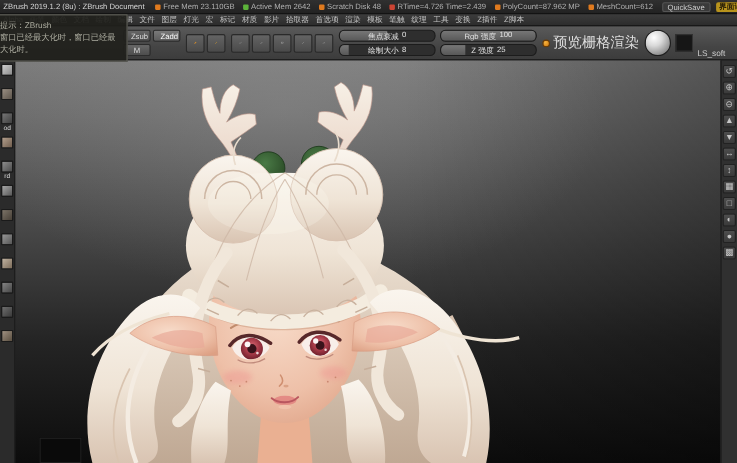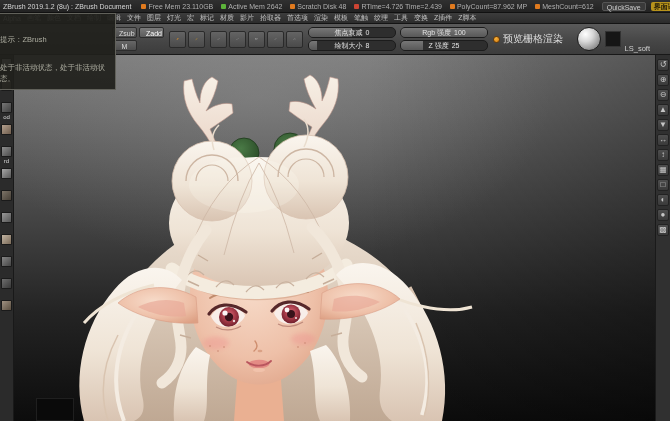--- a/index.html
+++ b/index.html
@@ -39,35 +39,35 @@
   .iconbtn{width:17px;height:17px;background:linear-gradient(180deg,#646464,#4a4a4a);
     border:1px solid #2a2a2a;border-radius:2px;display:flex;align-items:center;justify-content:center;}
   .iconbtn svg{display:block;}
   .igroup{display:flex;gap:2px;}
   .sliders{display:grid;grid-template-columns:88px 88px;grid-auto-rows:11px;gap:2px 4px;}
   .slider{position:relative;height:11px;background:#2e2e2e;border:1px solid #1c1c1c;
     border-radius:5px;overflow:hidden;}
   .slider .fill{position:absolute;left:0;top:0;bottom:0;background:linear-gradient(180deg,#777,#585858);}
   .slider .stext{position:absolute;left:0;right:0;top:0;bottom:0;display:flex;gap:3px;
     align-items:center;justify-content:center;font-size:7px;color:#e3e3e3;}
-  .toggle{display:flex;align-items:center;gap:3px;font-size:10px;color:#ddd;white-space:nowrap;}
+  .toggle{display:flex;align-items:center;gap:3px;font-size:13px;color:#ddd;white-space:nowrap;}
   .odot{width:7px;height:7px;border-radius:50%;background:radial-gradient(circle at 35% 30%,#f7b23c,#d07a10);
     border:1px solid #6b3c05;}
   .matcluster{margin-left:auto;margin-right:18px;display:flex;align-items:center;gap:4px;}
   .sphere{width:24px;height:24px;border-radius:50%;border:1px solid #1d1d1d;
     background:radial-gradient(circle at 34% 28%,#ffffff,#d9d9d9 35%,#9a9a9a 70%,#5f5f5f);}
   .matthumb{width:16px;height:16px;background:#161616;border:1px solid #333;}
   .matname{font-size:7.5px;color:#cfcfcf;margin-top:18px;}
 
   
   .tooltip{position:absolute;left:-6px;top:13px;width:122px;z-index:50;
     background:rgba(32,32,28,0.93);border:1px solid #61615a;padding:4px 5px;
     font-size:7.5px;line-height:1.45;}
   .tooltip .l0{color:#e9e9d6;}
-  .tooltip .ln{color:#adada0;margin-top:17px;}
+  .tooltip .ln{color:#adada0;}
 
   
   .lefttray{position:absolute;left:0;top:55px;width:14px;height:366px;background:#2b2b2b;
     border-right:1px solid #191919;display:flex;flex-direction:column;align-items:center;
     padding-top:3px;gap:4px;}
   .tray-item{display:flex;flex-direction:column;align-items:center;gap:1px;}
   .tray-thumb{width:11px;height:11px;border:1px solid #1a1a1a;border-radius:1px;}
   .tray-item:nth-child(1) .tray-thumb{background:linear-gradient(135deg,#cfcfcf,#8a8a8a);}
   .tray-item:nth-child(2) .tray-thumb{background:linear-gradient(135deg,#9a8f83,#5d554c);}
   .tray-item:nth-child(3) .tray-thumb{background:linear-gradient(135deg,#777,#3f3f3f);}
@@ -483,16 +483,16 @@
     <div class="ricon">↕</div>
     <div class="ricon">▦</div>
     <div class="ricon">□</div>
     <div class="ricon">◐</div>
     <div class="ricon">●</div>
     <div class="ricon">▩</div>
   </div>
 
   <div class="tooltip">
     <div class="ln">提示：ZBrush</div>
-    <div class="ln">处于非活动状态，处于非活动状态。</div>
+    <div class="ln">窗口已经最大化时，窗口已经最大化时。</div>
   </div>
 
 </div>
 
 </body></html>

